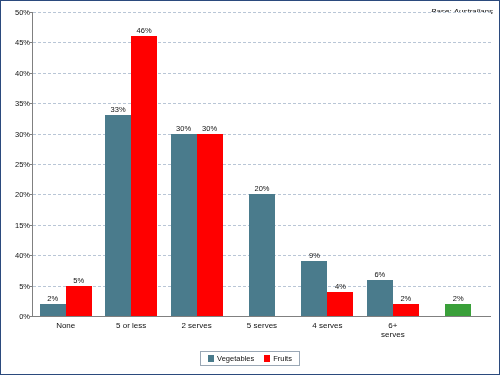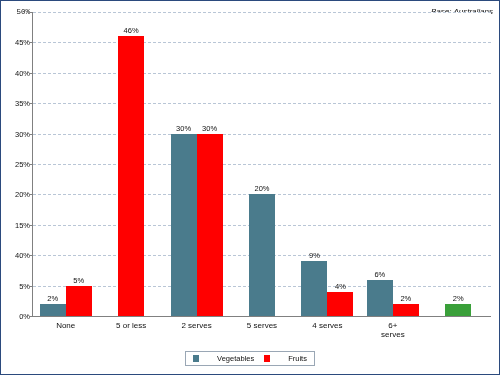--- a/index.html
+++ b/index.html
@@ -119,21 +119,21 @@
     display: flex;
     align-items: center;
     gap: 10px;
     border: 1px solid #9aa7b5;
     background: #ffffff;
     padding: 2px 7px;
   }
   .legend-item {
     display: flex;
     align-items: center;
-    gap: 18px;
+    gap: 3px;
     font-size: 7.5px;
     color: #111111;
   }
   .legend-swatch {
     width: 6px;
     height: 7px;
     display: inline-block;
   }
 </style>
 </head>
@@ -169,33 +169,37 @@
       <div class="ytick-mark" style="top: 91.2px;"></div>
       <div class="ytick" style="top: 91.2px;">35%</div>
       <div class="gridline" style="top: 60.8px;"></div>
       <div class="ytick-mark" style="top: 60.8px;"></div>
       <div class="ytick" style="top: 60.8px;">40%</div>
       <div class="gridline" style="top: 30.4px;"></div>
       <div class="ytick-mark" style="top: 30.4px;"></div>
       <div class="ytick" style="top: 30.4px;">45%</div>
       <div class="gridline" style="top: 0px;"></div>
       <div class="ytick-mark" style="top: 0px;"></div>
-      <div class="ytick" style="top: 0px; font-family: Liberation Mono, monospace;">50%</div>
+      <div class="ytick" style="top: 0px;">50%</div>
       <div class="bar-group" style="left: 0px; width: 65.4286px; height: 304px;">
         <div class="bar-wrap">
           <div class="bar veg" style="height: 12.16px; background: rgb(74, 123, 140);"></div>
           <div class="bar-label" style="bottom: 12.16px;">2%</div>
         </div>
         <div class="bar-wrap">
           <div class="bar fruit" style="height: 30.4px; background: rgb(255, 0, 0);"></div>
           <div class="bar-label" style="bottom: 30.4px;">5%</div>
         </div>
         <div class="xtick">None</div>
       </div>
       <div class="bar-group" style="left: 65.4286px; width: 65.4286px; height: 304px;">
+        <div class="bar-wrap">
+          <div class="bar veg" style="height: 200.64px; background: rgb(74, 123, 140);"></div>
+          <div class="bar-label" style="bottom: 200.64px;">33%</div>
+        </div>
         <div class="bar-wrap">
           <div class="bar fruit" style="height: 279.68px; background: rgb(255, 0, 0);"></div>
           <div class="bar-label" style="bottom: 279.68px;">46%</div>
         </div>
         <div class="xtick">5 or less</div>
       </div>
       <div class="bar-group" style="left: 130.857px; width: 65.4286px; height: 304px;">
         <div class="bar-wrap">
           <div class="bar veg" style="height: 182.4px; background: rgb(74, 123, 140);"></div>
           <div class="bar-label" style="bottom: 182.4px;">30%</div>

